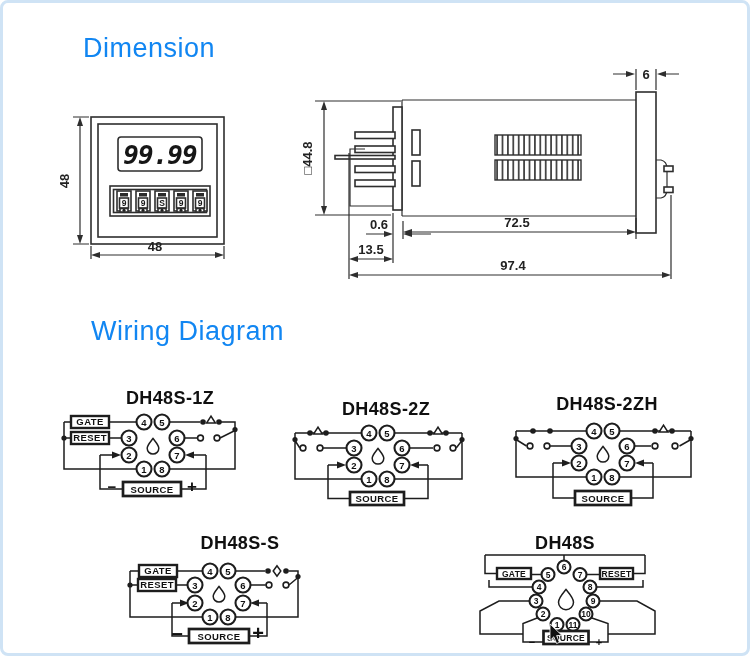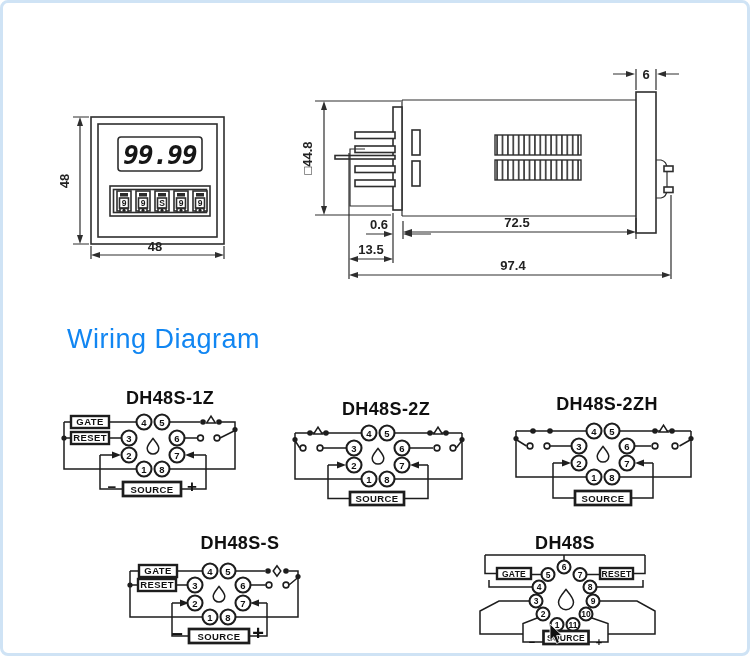--- a/index.html
+++ b/index.html
@@ -36,21 +36,22 @@
   .dah{fill:#2e2e2e;stroke:none;}
   text.dim{font:bold 13px "Liberation Sans",sans-serif;fill:#222;text-anchor:middle;}
   text.disp{font:bold italic 26px "DejaVu Sans Mono",monospace;fill:#161616;text-anchor:middle;letter-spacing:-1px;}
   text.tw{font:bold 8.5px "Liberation Sans",sans-serif;fill:#161616;text-anchor:middle;}
 </style>
 </head>
 <body>
 
 <div class="canvas">
 
-  <div class="heading abs" style="left:64px;top:313px;margin-top:8px;">Wiring Diagram</div>
+  <div class="heading abs" style="left:80px;top:30px;">Dimension</div>
+  <div class="heading abs" style="left:88px;top:313px;">Wiring Diagram</div>
 
   <svg class="abs" style="left:52px;top:95px;" width="245" height="170" viewBox="52 95 245 170">
     <g>
       <rect class="dr" x="88" y="114" width="133" height="127" stroke-width="1.9"></rect>
       <rect class="dr" x="95" y="121" width="119" height="113" stroke-width="1.4"></rect>
     </g>
     <g>
       <rect class="dr" x="115" y="134" width="84" height="34" rx="3" stroke-width="2"></rect>
       <text class="disp" x="157" y="161">99.99</text>
     </g>

